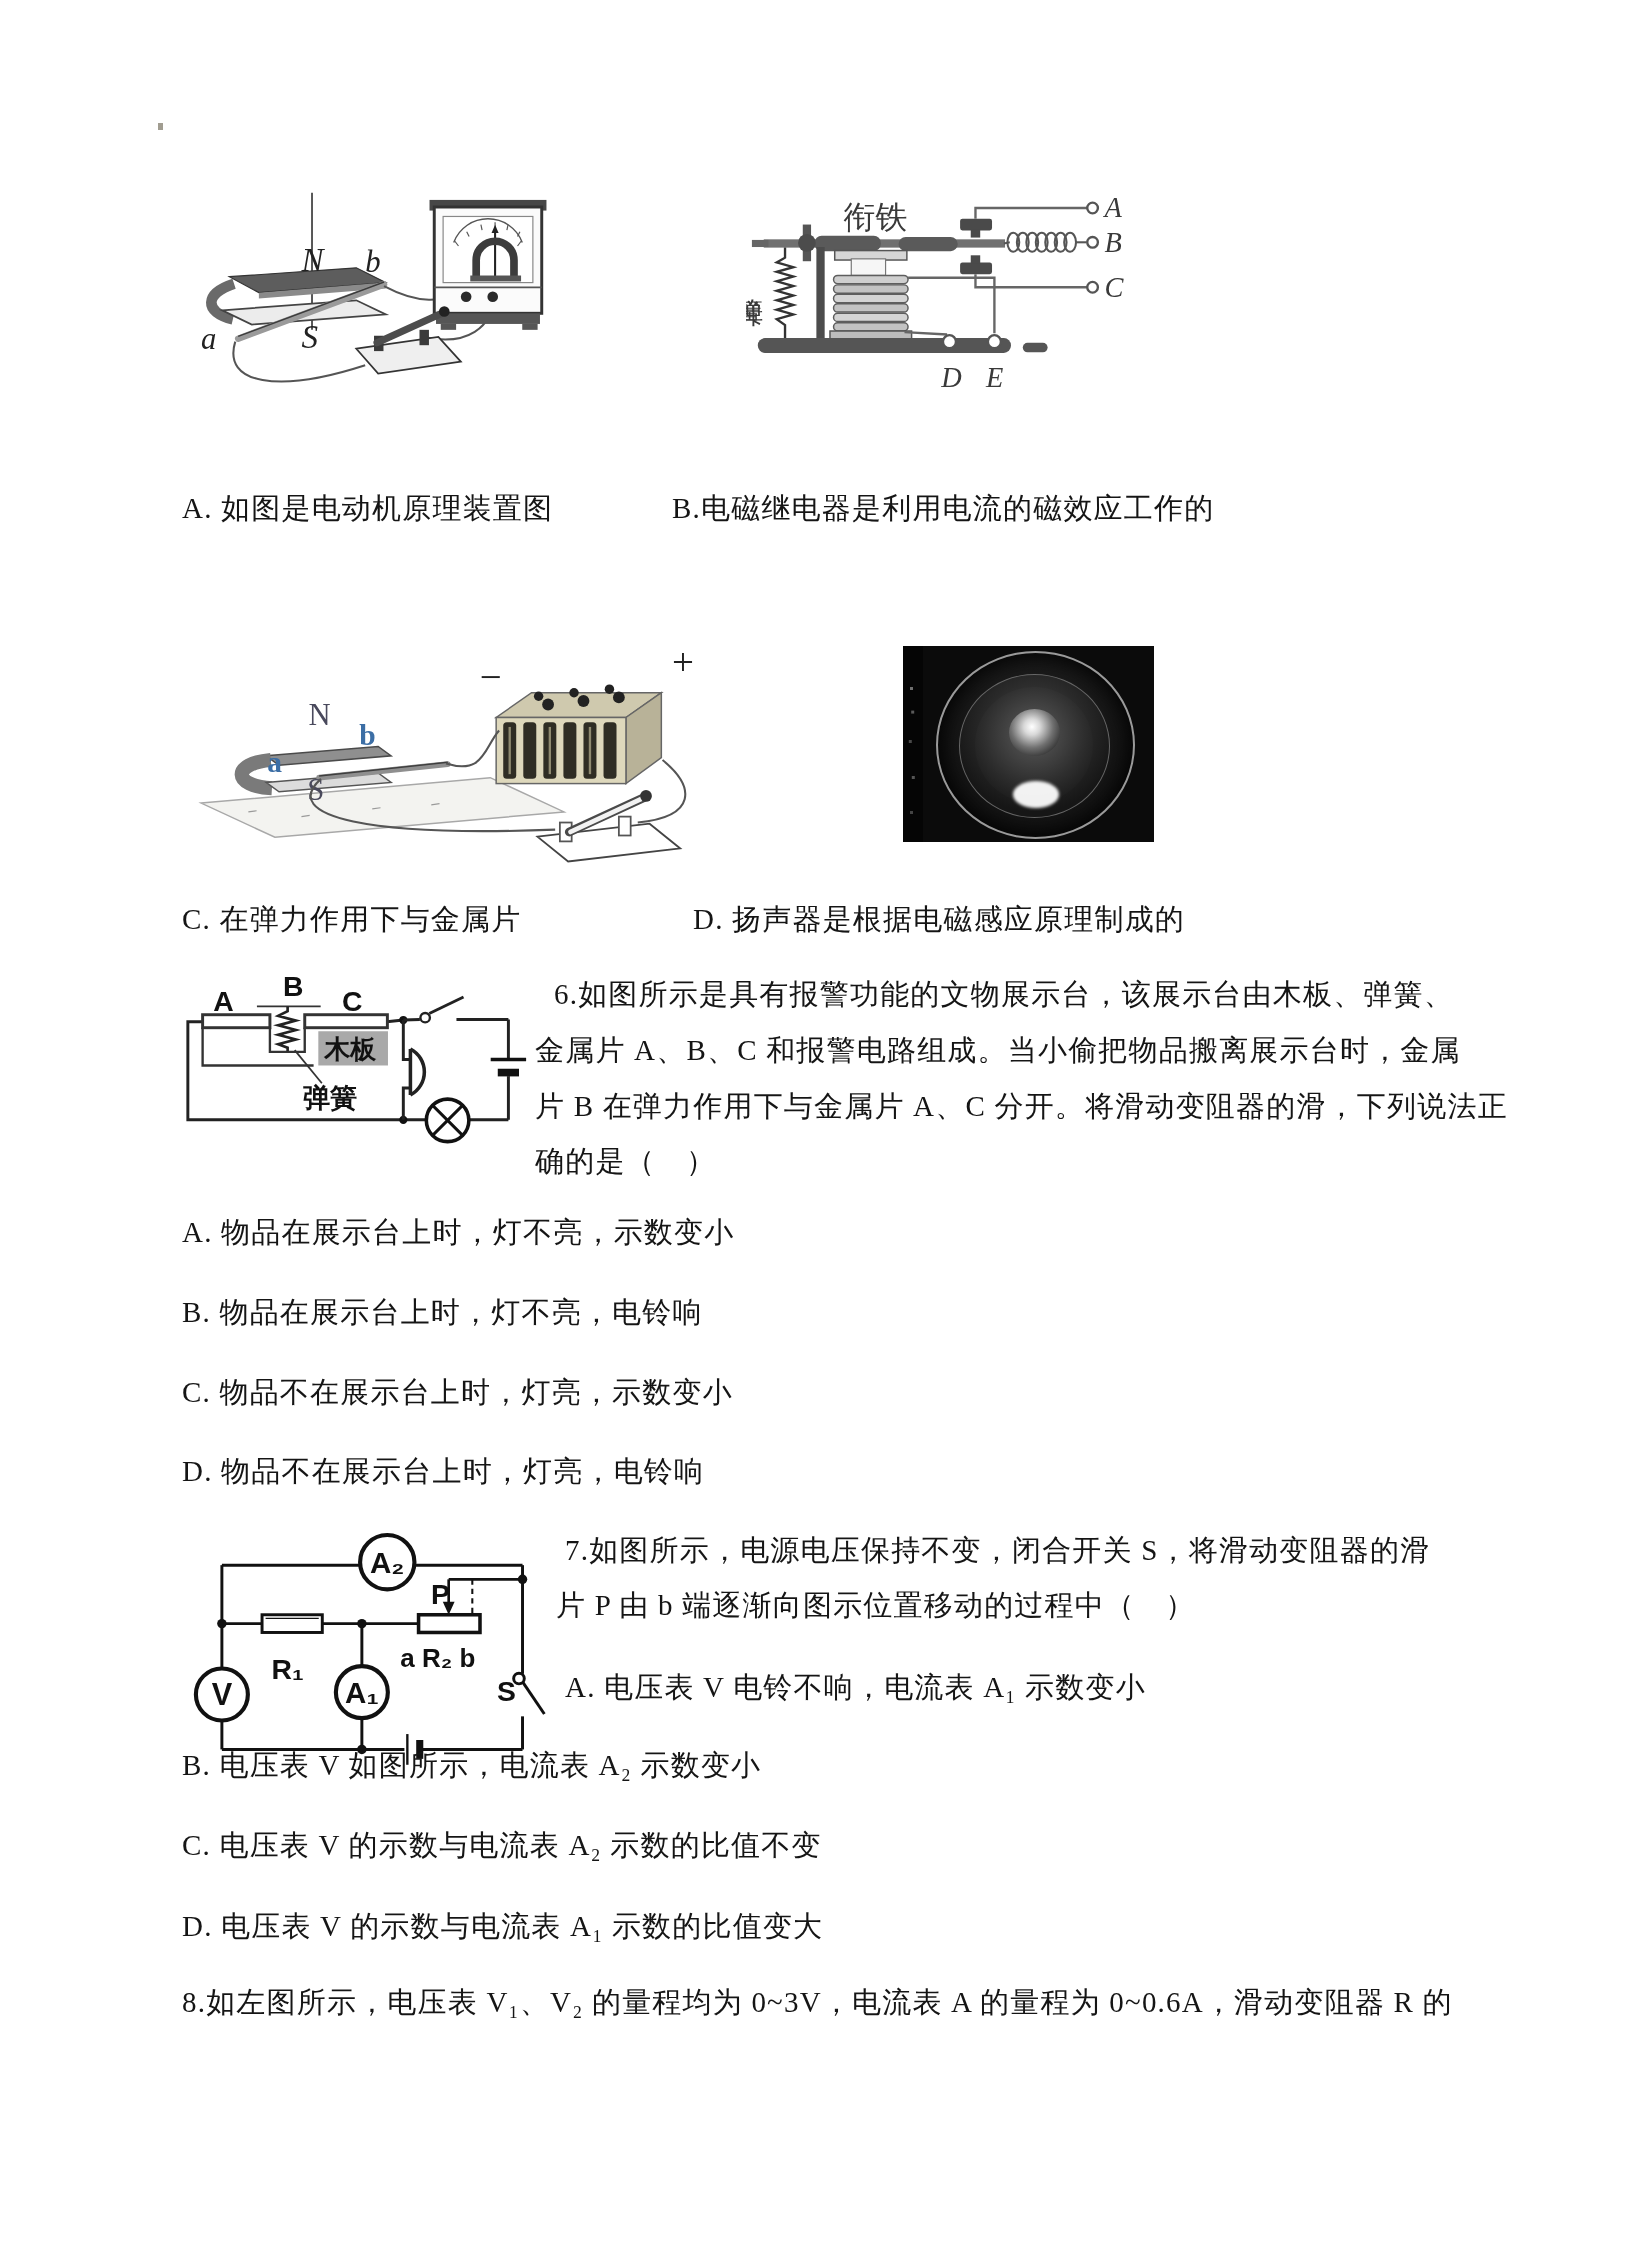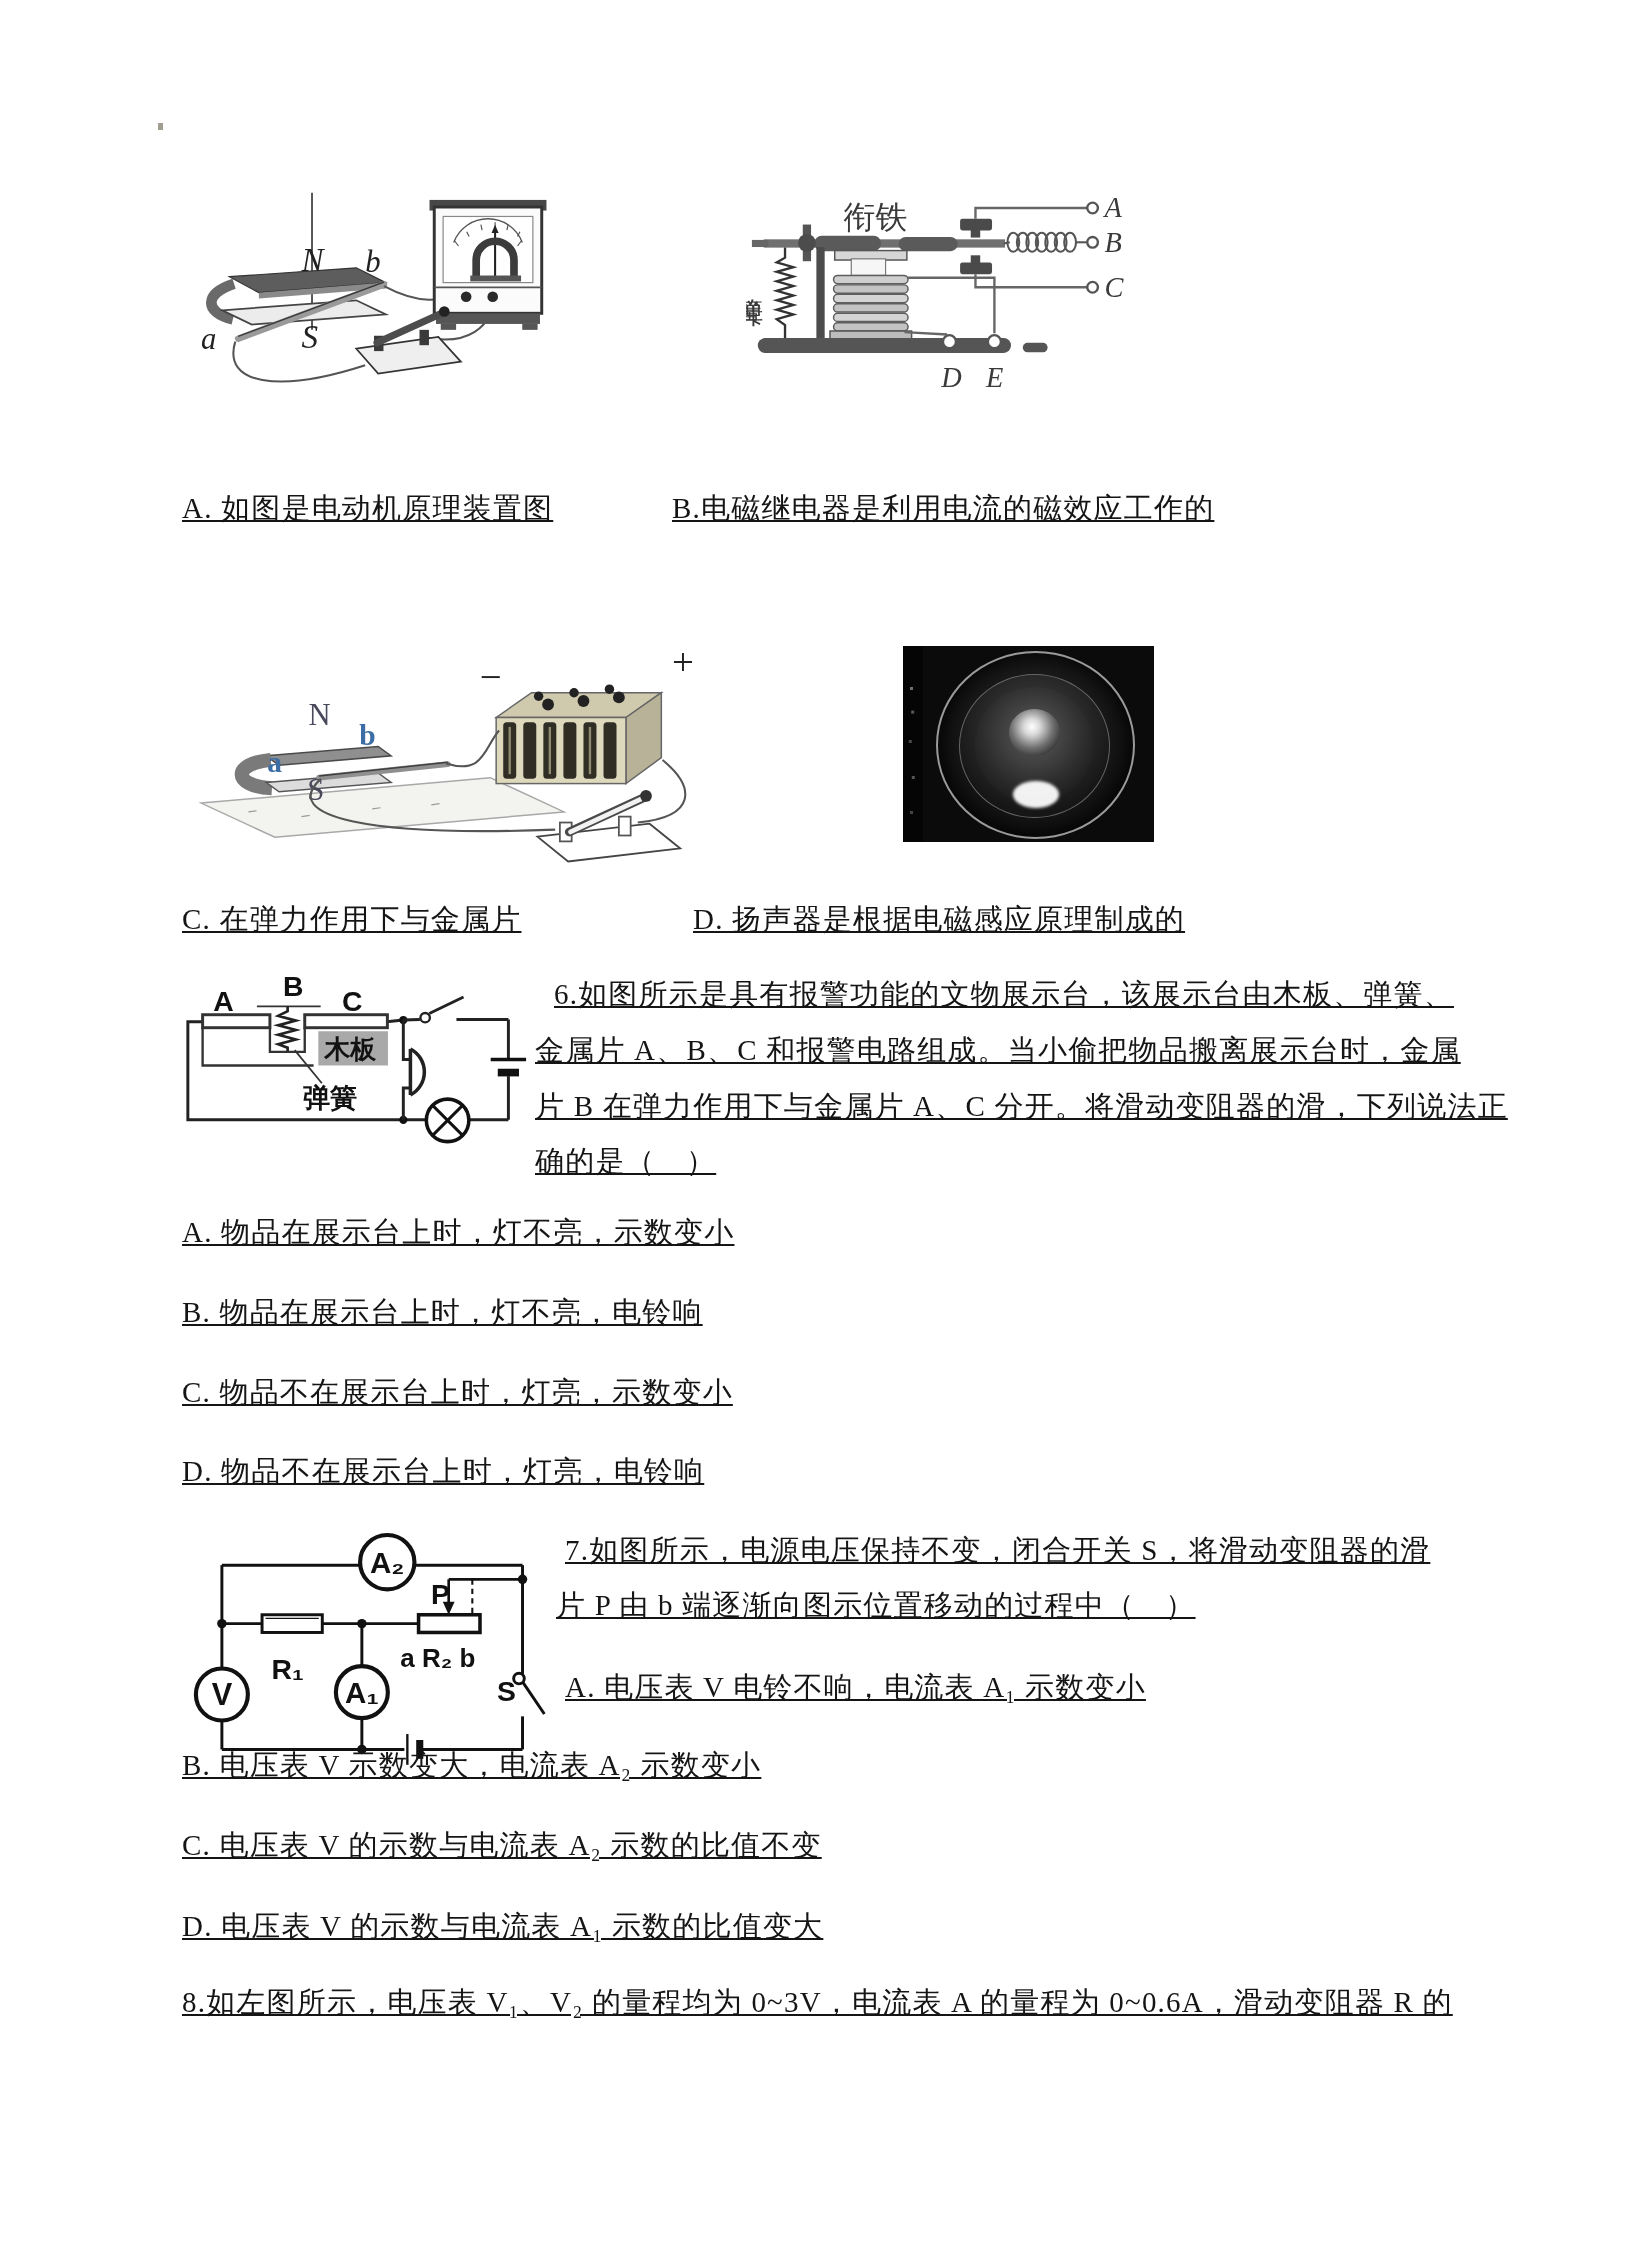--- a/index.html
+++ b/index.html
@@ -11,21 +11,20 @@
     color:#141414;
     overflow:hidden;
   }
   .t{
     position:absolute;
     font-size:29px;
     letter-spacing:1.2px;
     line-height:1.15;
     white-space:nowrap;
     color:#151515;
-    text-decoration:underline;
   }
   .fig{position:absolute;}
   .dot-artifact{
     position:absolute;left:158px;top:123px;width:5.3px;height:7px;
     background:#8a8575;opacity:.8;
   }
   
   .speaker{position:absolute;left:903px;top:646px;width:251px;height:196px;background:#0b0b0b;}
   .speaker .strip{position:absolute;left:0;top:0;width:20px;height:196px;background:#050505;}
   .speaker .speck{position:absolute;left:7px;top:41px;width:3px;height:3px;background:#6f6f6f;
@@ -339,18 +338,18 @@
   <line x1="586" y1="299" x2="622" y2="352" stroke="#111" stroke-width="5"></line>
   <text x="542" y="330" font-size="48" font-weight="bold" class="sans" fill="#111">S</text>
 
   <line x1="390" y1="386" x2="390" y2="438" stroke="#111" stroke-width="4"></line>
   <line x1="411" y1="396" x2="411" y2="428" stroke="#111" stroke-width="12"></line>
 </svg>
 
 <div class="t" style="left:565px;top:1534px">7.如图所示，电源电压保持不变，闭合开关 S，将滑动变阻器的滑</div>
 <div class="t" style="left:556px;top:1589px">片 P 由 b 端逐渐向图示位置移动的过程中（　）</div>
 <div class="t" style="left:565px;top:1671px">A. 电压表 V 电铃不响，电流表 A₁ 示数变小</div>
-<div class="t" style="left:182px;top:1749px">B. 电压表 V 示数变大，电流表 A₂ 示数变小</div>
+<div class="t" style="left:182px;top:1749px">B. 电压表 V 如图所示，电流表 A₂ 示数变小</div>
 <div class="t" style="left:182px;top:1829px">C. 电压表 V 的示数与电流表 A₂ 示数的比值不变</div>
 <div class="t" style="left:182px;top:1910px">D. 电压表 V 的示数与电流表 A₁ 示数的比值变大</div>
 
 <div class="t" style="left:182px;top:1986px">8.如左图所示，电压表 V₁、V₂ 的量程均为 0~3V，电流表 A 的量程为 0~0.6A，滑动变阻器 R 的</div>
 
 
 </body></html>

